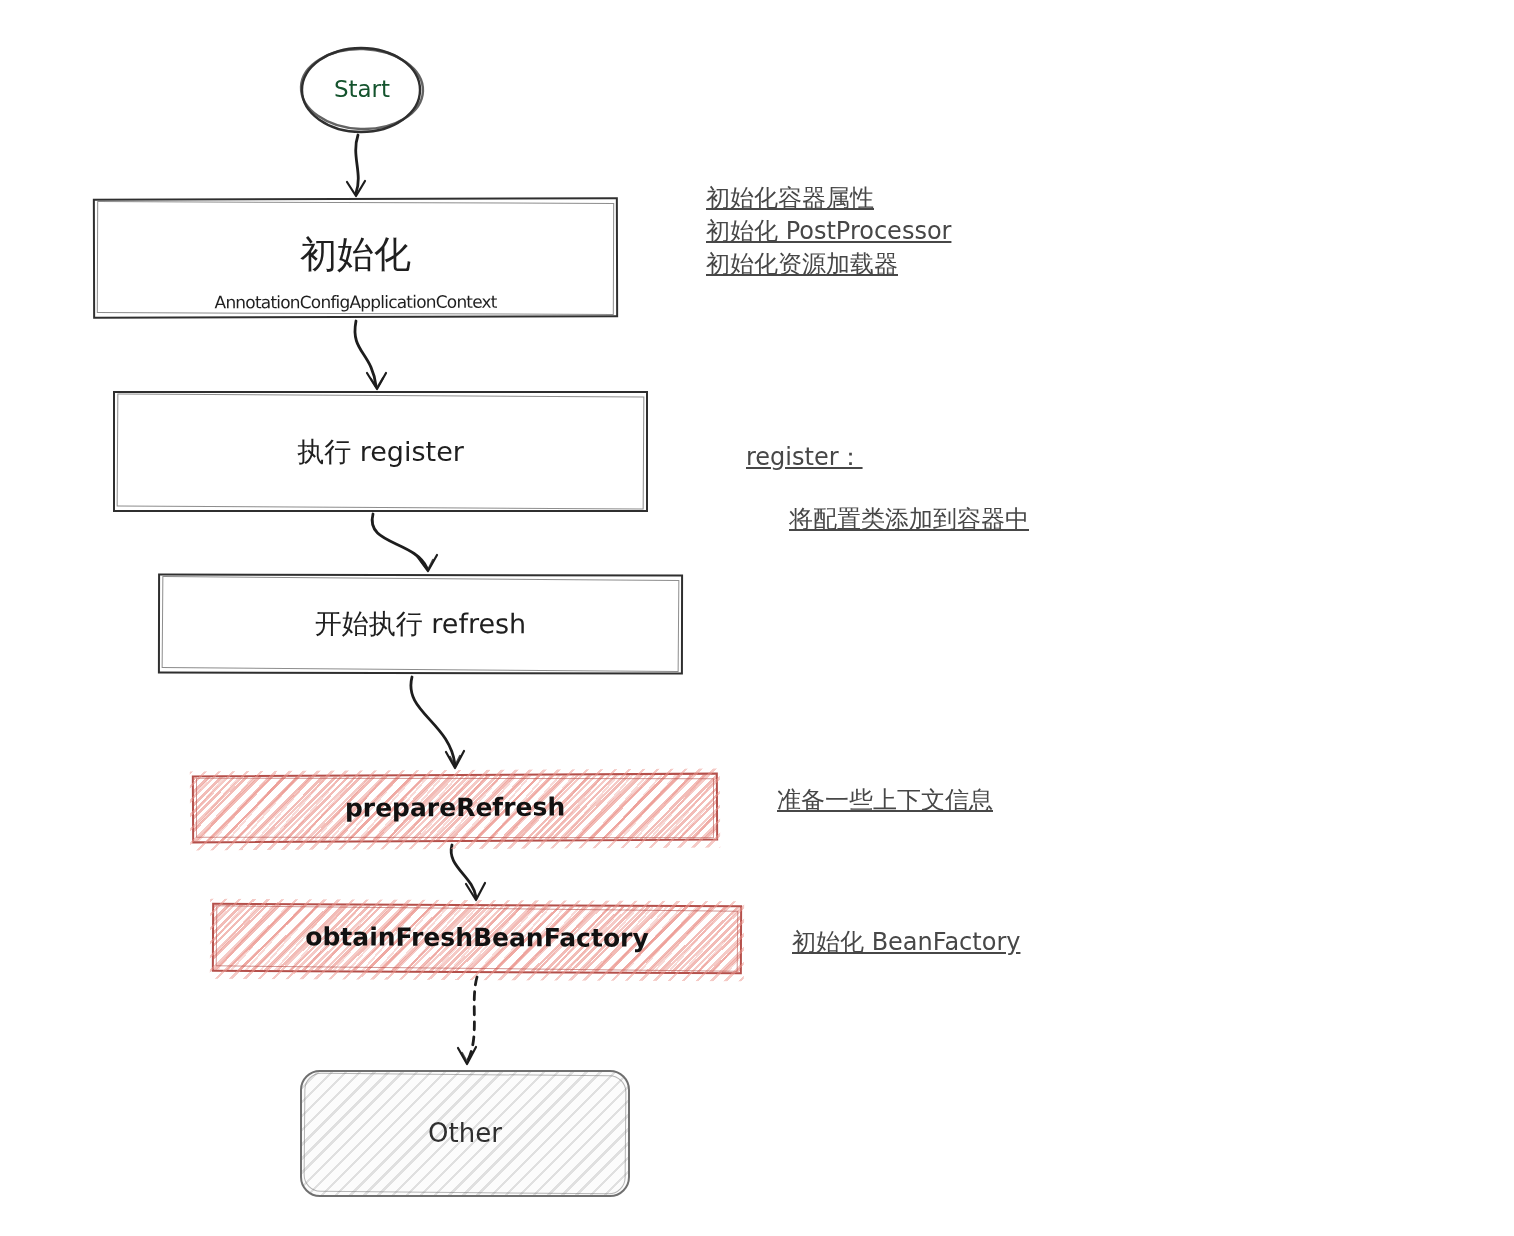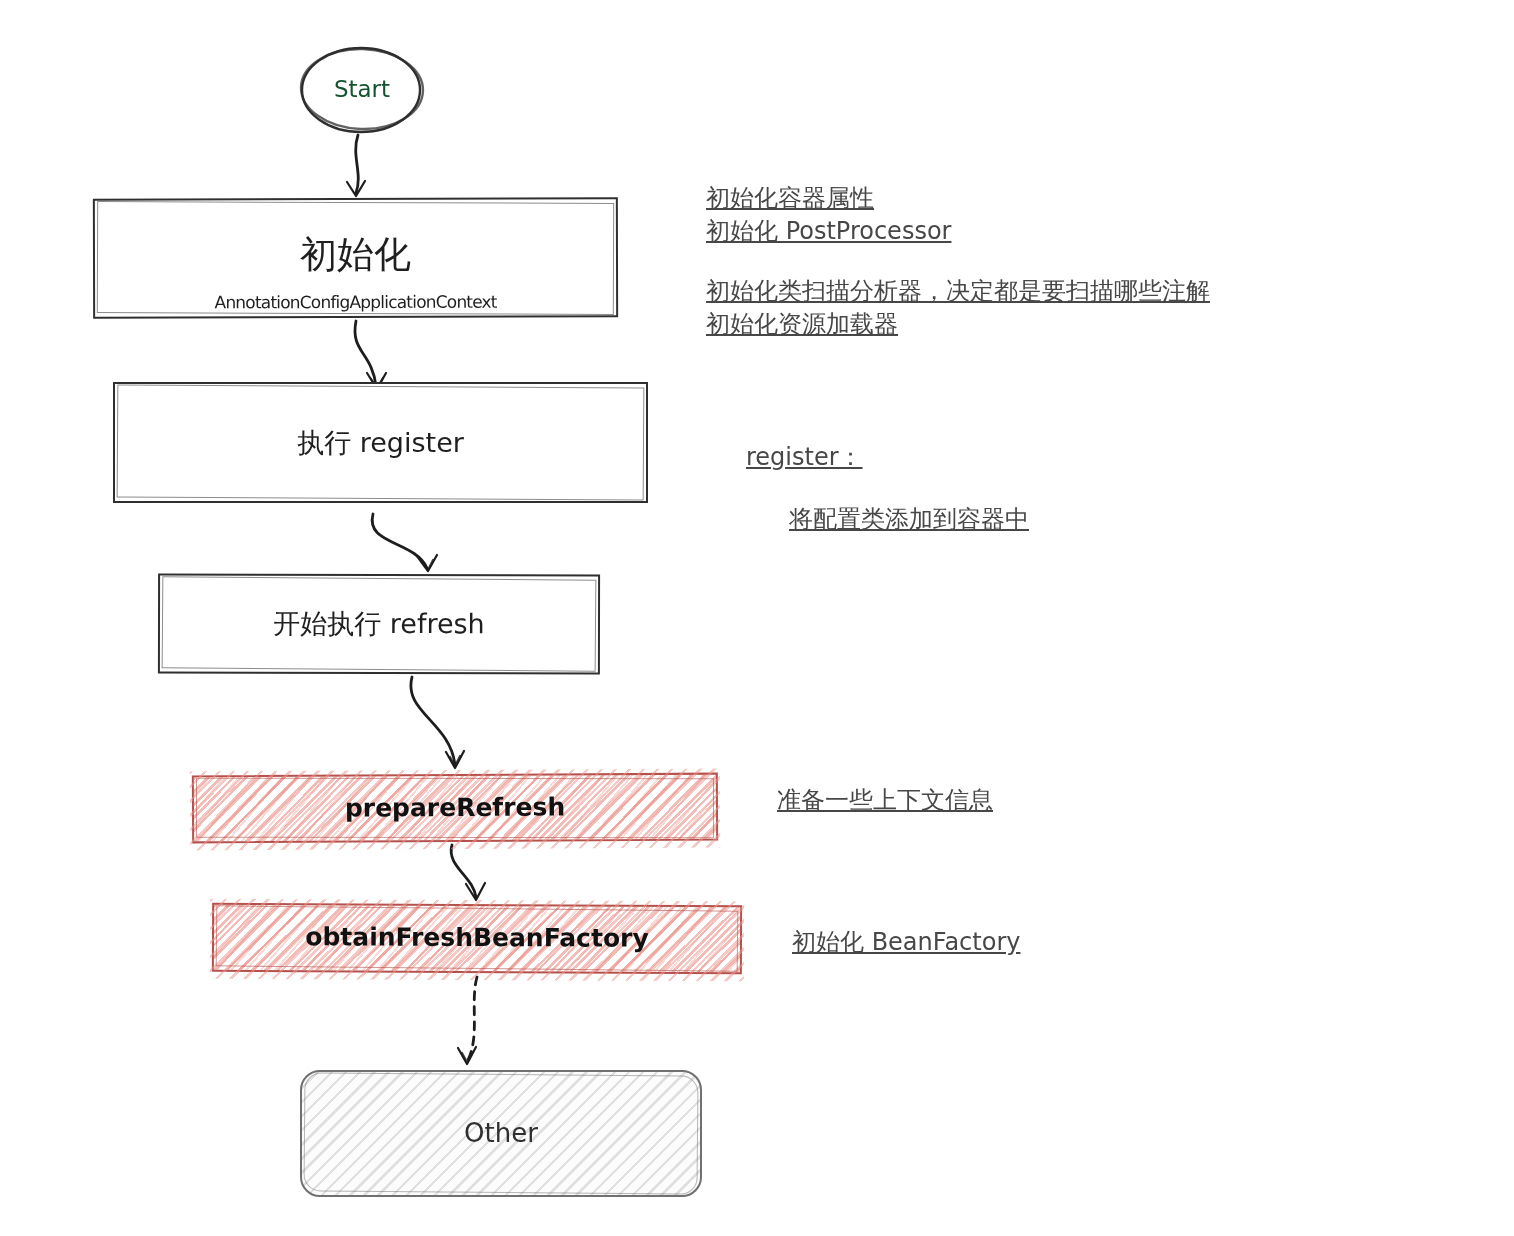--- a/index.html
+++ b/index.html
@@ -22,40 +22,40 @@
   .start-label{
     position:absolute;left:303px;top:49px;width:118px;height:82px;
     display:flex;align-items:center;justify-content:center;
     font-size:23px;color:#14532d;
   }
 
   .n-init{left:93px;top:198px;width:525px;height:120px;transform:rotate(-.15deg);}
   .n-init .l1{font-size:37px;margin-top:28px;}
   .n-init .l2{font-size:17px;letter-spacing:-.8px;margin-top:12px;white-space:nowrap;}
 
-  .n-register{left:113px;top:382px;width:535px;height:121px;font-size:27px;}
-  .n-refresh{left:158px;top:574px;width:442px;height:100px;font-size:27px;transform:rotate(.1deg);}
+  .n-register{left:113px;top:391px;width:535px;height:121px;font-size:27px;}
+  .n-refresh{left:158px;top:574px;width:525px;height:100px;font-size:27px;transform:rotate(.1deg);}
 
   .red{
     border-color:#b5504b;color:#111111;font-weight:bold;
     background:
       repeating-linear-gradient(135deg, rgba(232,133,124,.55) 0 2.6px, rgba(0,0,0,0) 2.6px 9px),
       repeating-linear-gradient(131deg, rgba(236,150,142,.35) 0 2px, rgba(0,0,0,0) 2px 11px),
       #ffffff;
   }
   .red::after{border-color:rgba(181,80,75,.6);}
   .red::before{ 
     content:"";position:absolute;inset:-6px -4px -9px -4px;z-index:-1;
     background:repeating-linear-gradient(135deg, rgba(236,150,142,.5) 0 2.4px, rgba(0,0,0,0) 2.4px 10px);
   }
   .n-prepare{left:192px;top:774px;width:526px;height:68px;font-size:25px;transform:rotate(-.3deg);}
   .n-obtain{left:212px;top:904px;width:530px;height:69px;font-size:25px;transform:rotate(.25deg);}
 
   .n-other{
-    left:300px;top:1070px;width:402px;height:127px;font-size:26px;color:#2f2f2f;
+    left:300px;top:1070px;width:330px;height:127px;font-size:26px;color:#2f2f2f;
     border-color:#707070;border-radius:20px;font-weight:normal;
     background:
       repeating-linear-gradient(135deg, rgba(190,190,190,.45) 0 2.4px, rgba(0,0,0,0) 2.4px 10px),
       #fcfcfc;
   }
   .n-other::after{border-color:rgba(112,112,112,.5);border-radius:17px;transform:rotate(.5deg);}
 
   
   .note{position:absolute;color:#474747;font-size:24px;line-height:33px;white-space:nowrap;text-decoration:underline;}
   .note .gap{margin-top:27px;}
@@ -142,21 +142,20 @@
     <div class="label">obtainFreshBeanFactory</div>
   </div>
 
   <div class="node n-other">
     <div class="label">Other</div>
   </div>
 
   <div class="note note-init">
     <div>初始化容器属性</div>
     <div>初始化 PostProcessor</div>
-    <div class="gap">初始化类扫描分析器，决定都是要扫描哪些注解</div>
     <div>初始化资源加载器</div>
   </div>
 
   <div class="note note-register">
     <div>register：</div>
     <div class="body">将配置类添加到容器中</div>
   </div>
 
   <div class="note note-prepare">准备一些上下文信息</div>
 

